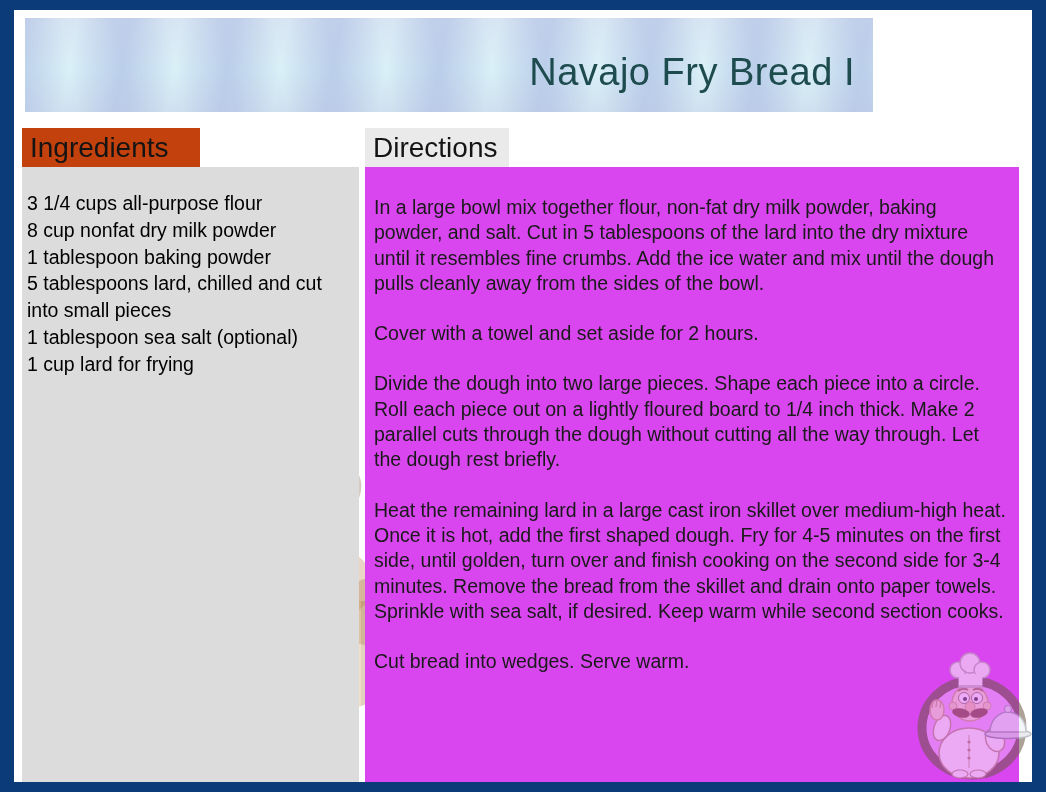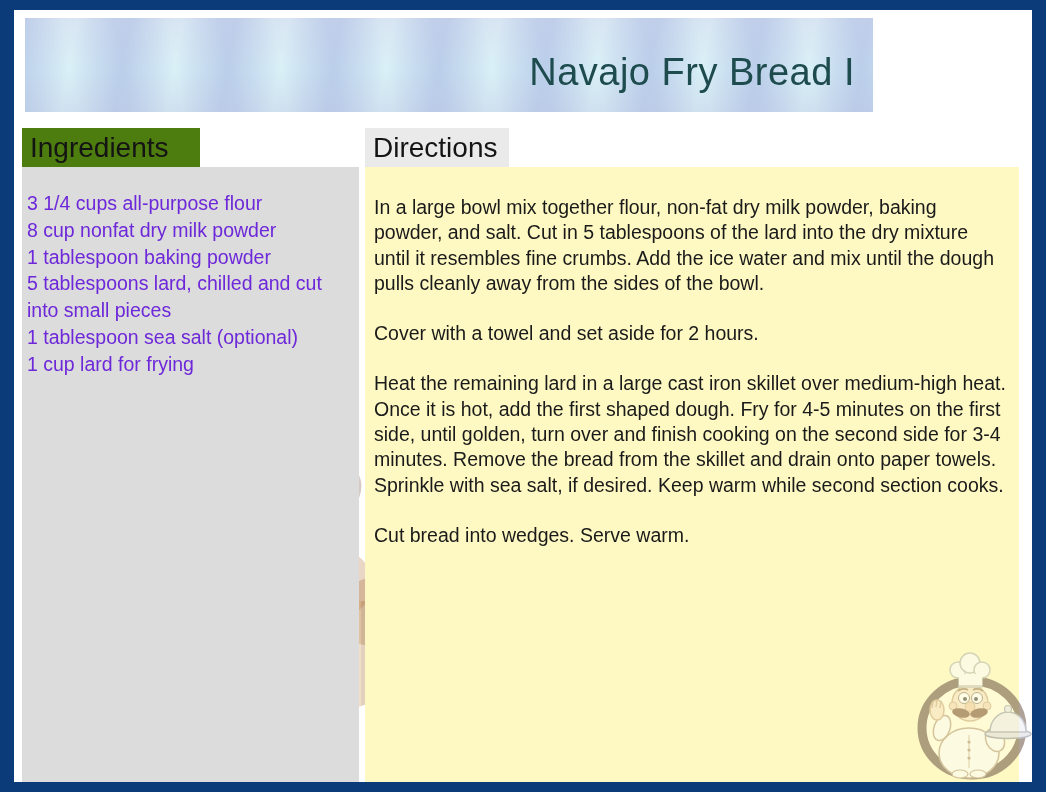--- a/index.html
+++ b/index.html
@@ -19,31 +19,31 @@
       repeating-linear-gradient(100deg, rgba(164,180,224,0.38), rgba(226,246,250,0.03) 52px, rgba(164,180,224,0.38) 104px),
       repeating-linear-gradient(80deg, rgba(164,180,224,0.30), rgba(214,242,248,0.03) 52px, rgba(164,180,224,0.30) 104px),
       linear-gradient(180deg,#dde9f4 0%,#d9f1f7 55%,#d3e4f0 100%);
   }
   .banner-title{
     position:absolute;right:18px;top:32px;
     font-size:38px;line-height:44px;color:#1e4b4e;letter-spacing:0.5px;white-space:nowrap;
   }
 
   .heading-box{position:absolute;height:39px;line-height:40px;font-size:28px;color:#141414;padding-left:8px;box-sizing:border-box;}
-  .ing-heading{left:22px;top:128px;width:178px;background:#4d7c0f;}
+  .ing-heading{left:22px;top:128px;width:178px;background:#c2410c;}
   .dir-heading{left:365px;top:128px;width:144px;background:#eaeaea;}
 
   .ing-body{
     position:absolute;left:22px;top:167px;width:337px;height:615px;background:#dcdcdc;
     box-sizing:border-box;padding:23px 6px 0 5px;
   }
-  .ing-body .ing-item{font-size:19.5px;line-height:26.8px;color:#6d28d9;}
+  .ing-body .ing-item{font-size:19.5px;line-height:26.8px;color:#000000;}
 
   .dir-body{
-    position:absolute;left:365px;top:167px;width:654px;height:615px;background:#fef9c3;
+    position:absolute;left:365px;top:167px;width:654px;height:615px;background:#d946ef;
     box-sizing:border-box;padding:28px 12px 0 9px;
   }
   .dir-body p{margin:0 0 25px 0;font-size:19.5px;line-height:25.3px;color:#1a1a1a;}
 
   
   .watermark{position:absolute;left:185px;top:425px;width:740px;height:357px;pointer-events:none;}
   .wm{position:absolute;border-radius:50%;}
   .wm-dark1{left:18px;top:28px;width:160px;height:92px;background:radial-gradient(ellipse at 45% 40%,#8a5f41,#6f4a30);opacity:.30;transform:rotate(-14deg);}
   .wm-dark2{left:-8px;top:108px;width:180px;height:104px;background:radial-gradient(ellipse at 50% 40%,#7d5539,#5f4028);opacity:.30;}
   .wm-orange1{left:92px;top:118px;width:96px;height:76px;background:#b5763d;opacity:.30;transform:rotate(10deg);}
@@ -100,20 +100,21 @@
     <div class="ing-item">1 tablespoon baking powder</div>
     <div class="ing-item">5 tablespoons lard, chilled and cut into small pieces</div>
     <div class="ing-item">1 tablespoon sea salt (optional)</div>
     <div class="ing-item">1 cup lard for frying</div>
   </div>
 
 <div class="dir-body">
 
 <p>In a large bowl mix together flour, non-fat dry milk powder, baking powder, and salt. Cut in 5 tablespoons of the lard into the dry mixture until it resembles fine crumbs. Add the ice water and mix until the dough pulls cleanly away from the sides of the bowl.</p>
     <p>Cover with a towel and set aside for 2 hours.</p>
+    <p>Divide the dough into two large pieces. Shape each piece into a circle. Roll each piece out on a lightly floured board to 1/4 inch thick. Make 2 parallel cuts through the dough without cutting all the way through. Let the dough rest briefly.</p>
     <p>Heat the remaining lard in a large cast iron skillet over medium-high heat. Once it is hot, add the first shaped dough.  Fry for 4-5 minutes on the first side, until golden, turn over and finish cooking on the second side for 3-4 minutes. Remove the bread from the skillet and drain onto paper towels. Sprinkle with sea salt, if desired. Keep warm while second section cooks.</p>
     <p>Cut bread into wedges. Serve warm.</p>
   </div>
 
 <svg class="chef" viewBox="0 0 120 130" xmlns="http://www.w3.org/2000/svg">
   <ellipse cx="60" cy="78" rx="50" ry="47" fill="rgba(255,255,255,0.55)" stroke="#6b5544" stroke-width="9"></ellipse>
 
   <ellipse cx="57" cy="103" rx="30" ry="25" fill="#fcfcf9" stroke="#b3997c" stroke-width="1.5"></ellipse>
   <line x1="57" y1="85" x2="57" y2="118" stroke="#c4ab8a" stroke-width="1"></line>
   <circle cx="57" cy="92" r="1.6" fill="#a98f6e"></circle>

